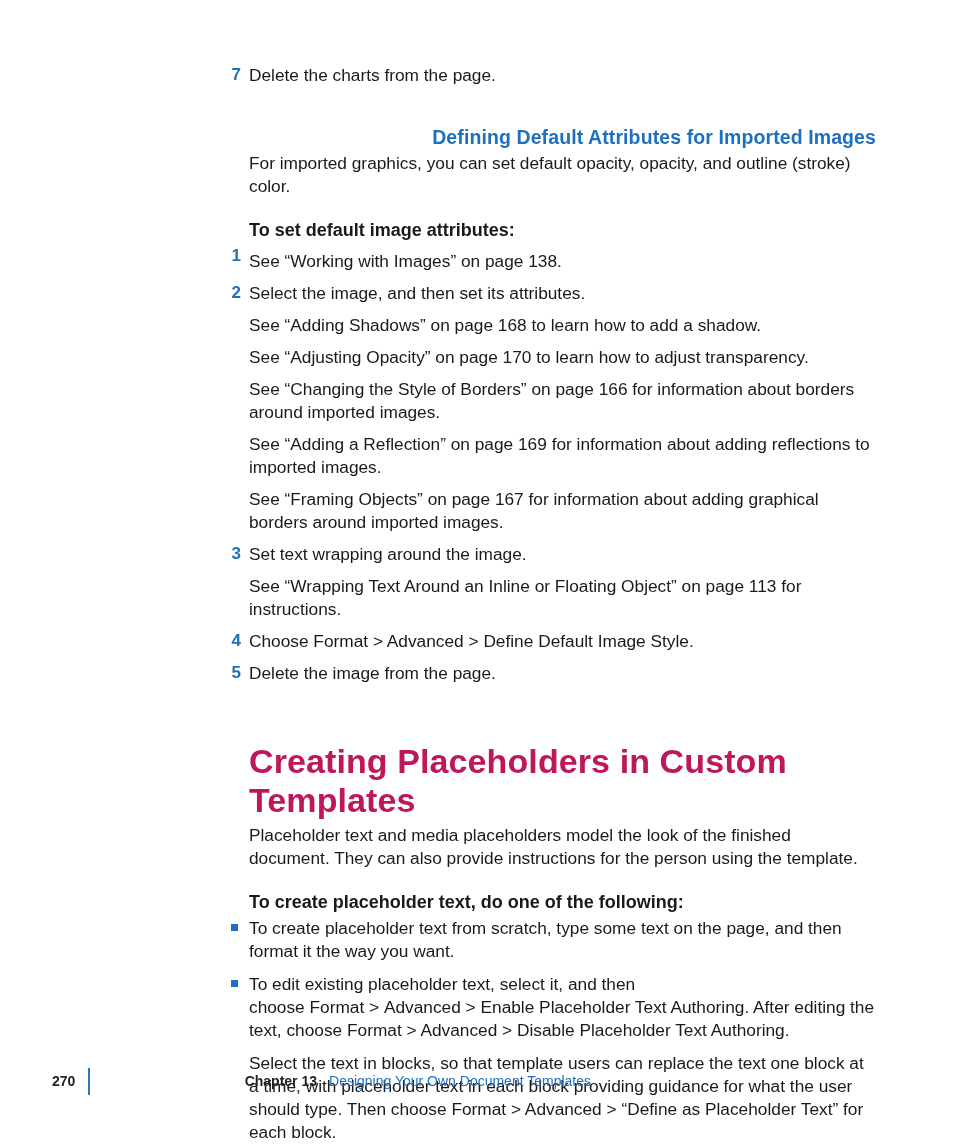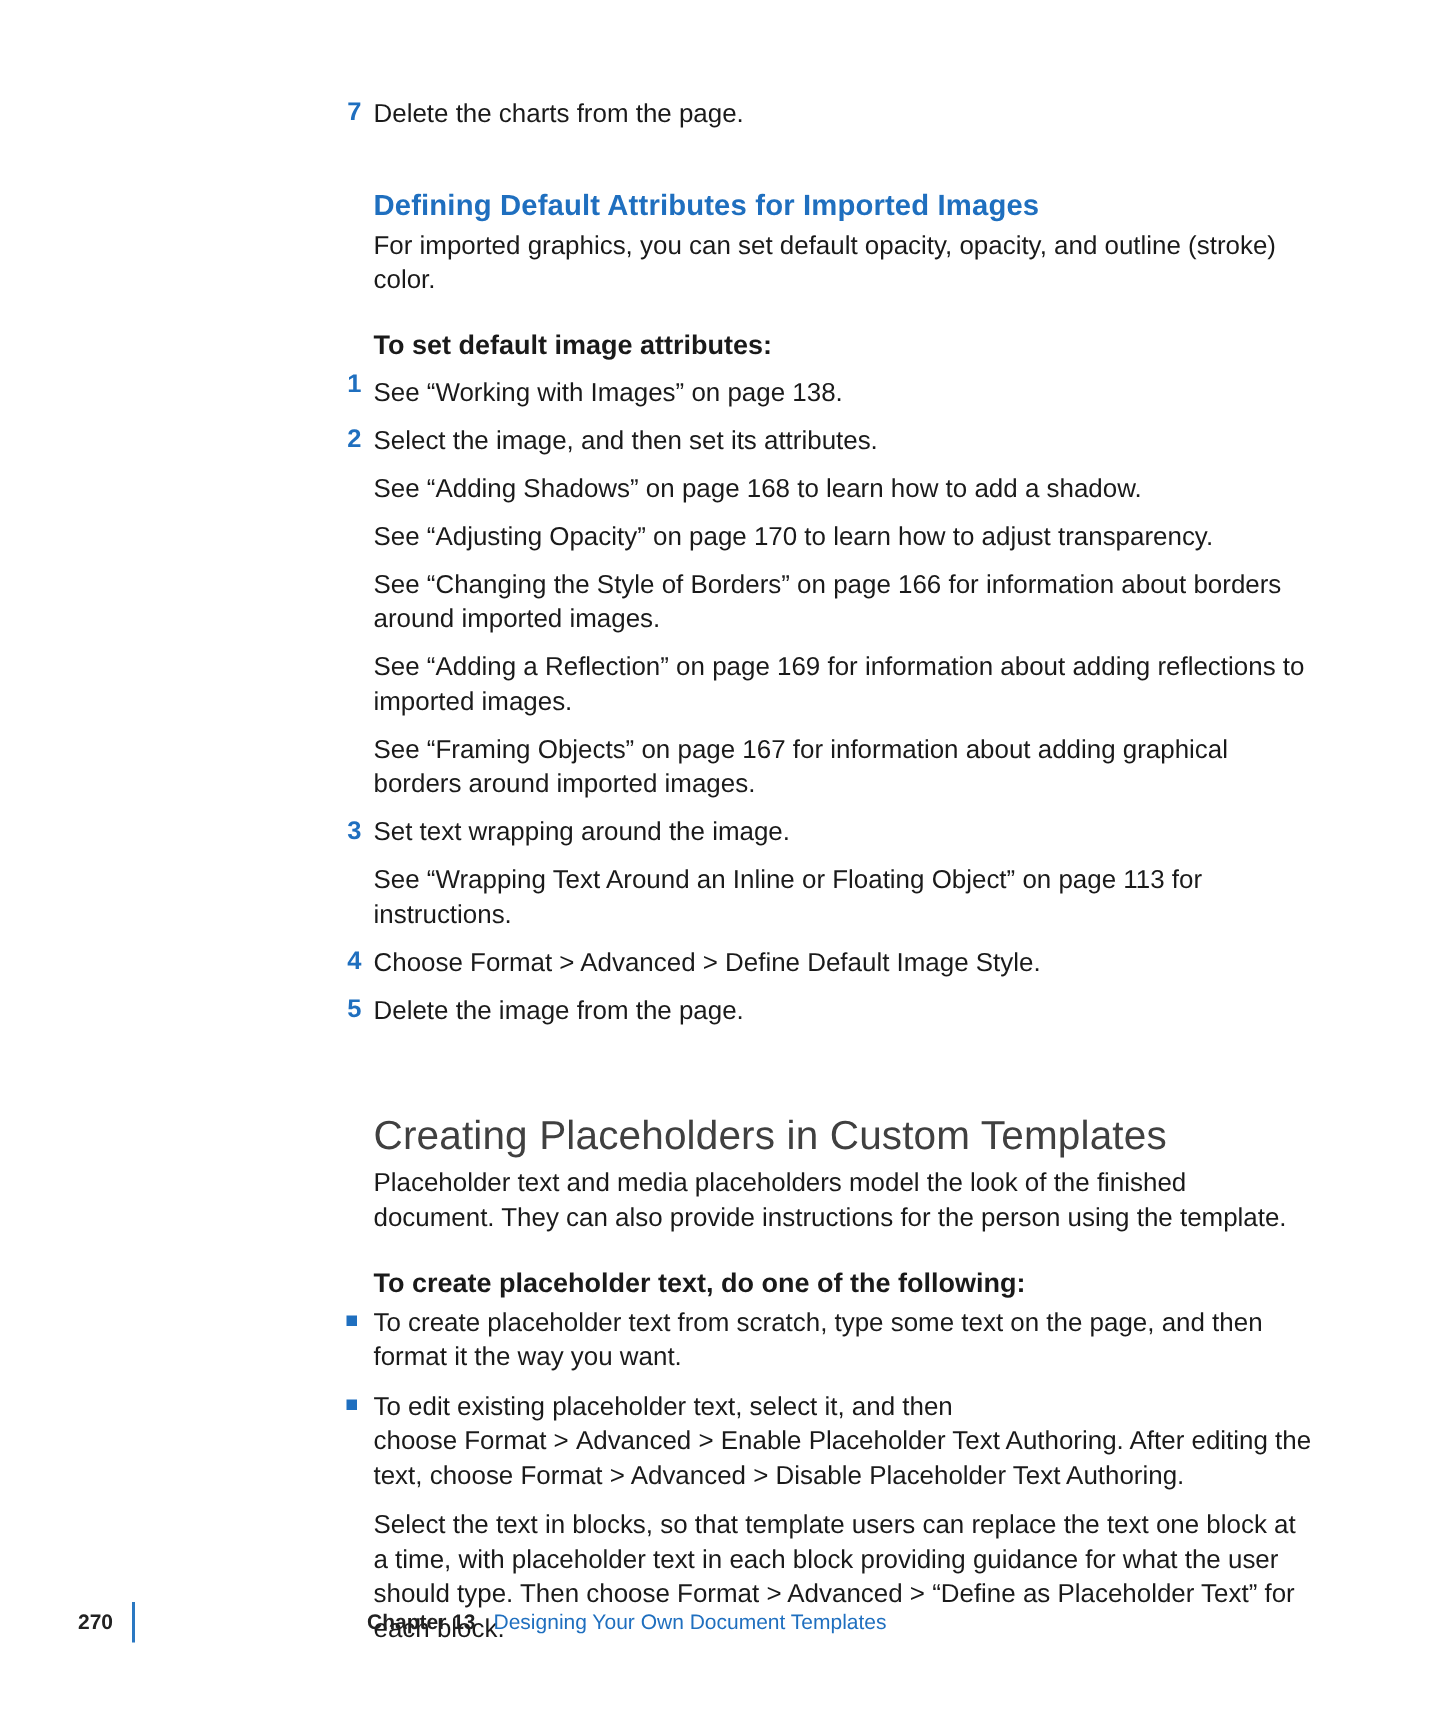--- a/index.html
+++ b/index.html
@@ -50,25 +50,26 @@
   }
   .step { margin-bottom: 9px; }
   .sub  { margin-top: 9px; margin-bottom: 9px; }
   .bullet { margin-bottom: 10px; }
   h2.blue {
     color: #1f6fbf;
     font-weight: 700;
     font-size: 19.5px;
     margin: 0 0 3px 0;
     letter-spacing: 0.1px;
+    text-align: right;
   }
   h1.blue {
-    color: #404040;
-    font-weight: 400;
-    font-size: 27px;
+    color: #be185d;
+    font-weight: 700;
+    font-size: 34px;
     margin: 0 0 4px 0;
     letter-spacing: 0.1px;
   }
   .bold-intro {
     font-weight: 700;
     font-size: 18px;
     margin: 0 0 4px 0;
   }
   .gap-sm { height: 12px; }
   .gap-md { height: 30px; }

